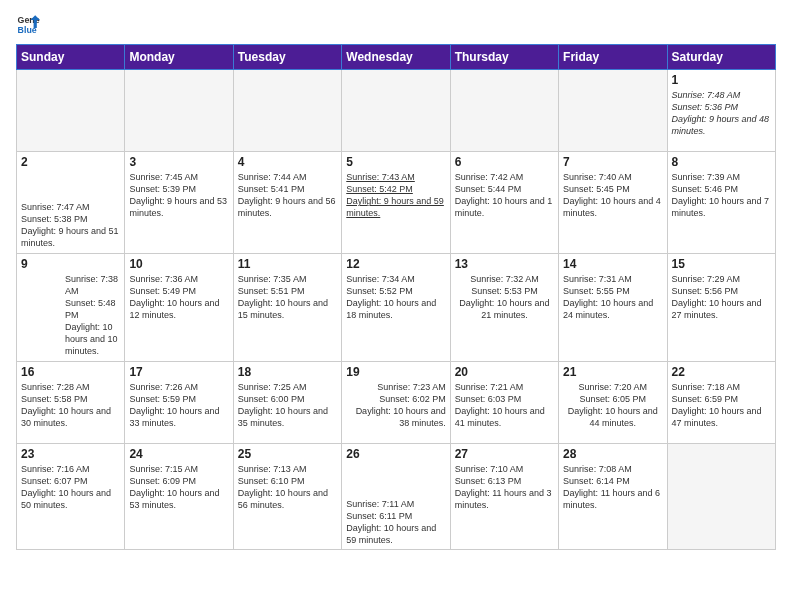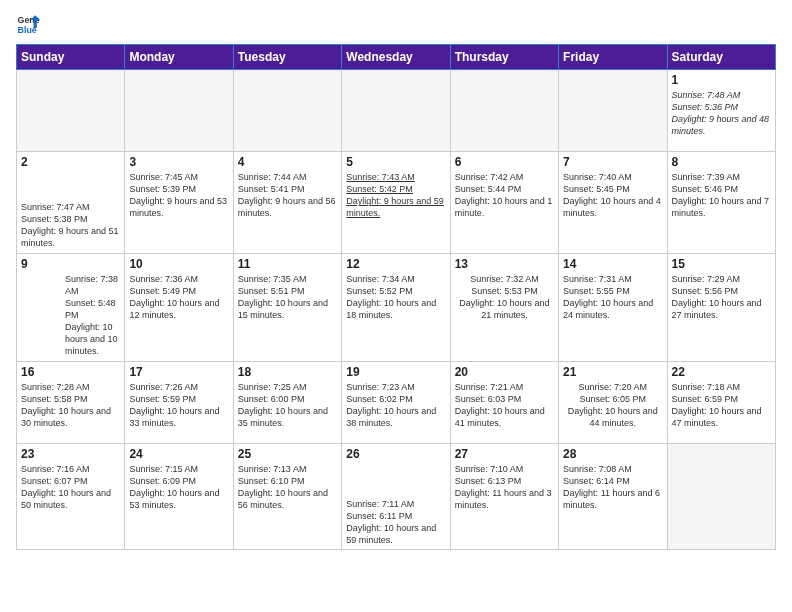--- a/index.html
+++ b/index.html
@@ -231,21 +231,21 @@
 Daylight: 10 hours and 33 minutes.</div>
           </td>
           <td>
             <div class="day-number">18</div>
             <div class="day-info" style="white-space: pre-line;">Sunrise: 7:25 AM
 Sunset: 6:00 PM
 Daylight: 10 hours and 35 minutes.</div>
           </td>
           <td>
             <div class="day-number">19</div>
-            <div class="day-info" style="white-space: pre-line;">Sunrise: 7:23 AM
+            <div class="day-info" style="white-space: pre-line; text-align: right;">Sunrise: 7:23 AM
 Sunset: 6:02 PM
 Daylight: 10 hours and 38 minutes.</div>
           </td>
           <td>
             <div class="day-number">20</div>
             <div class="day-info" style="white-space: pre-line;">Sunrise: 7:21 AM
 Sunset: 6:03 PM
 Daylight: 10 hours and 41 minutes.</div>
           </td>
           <td>

